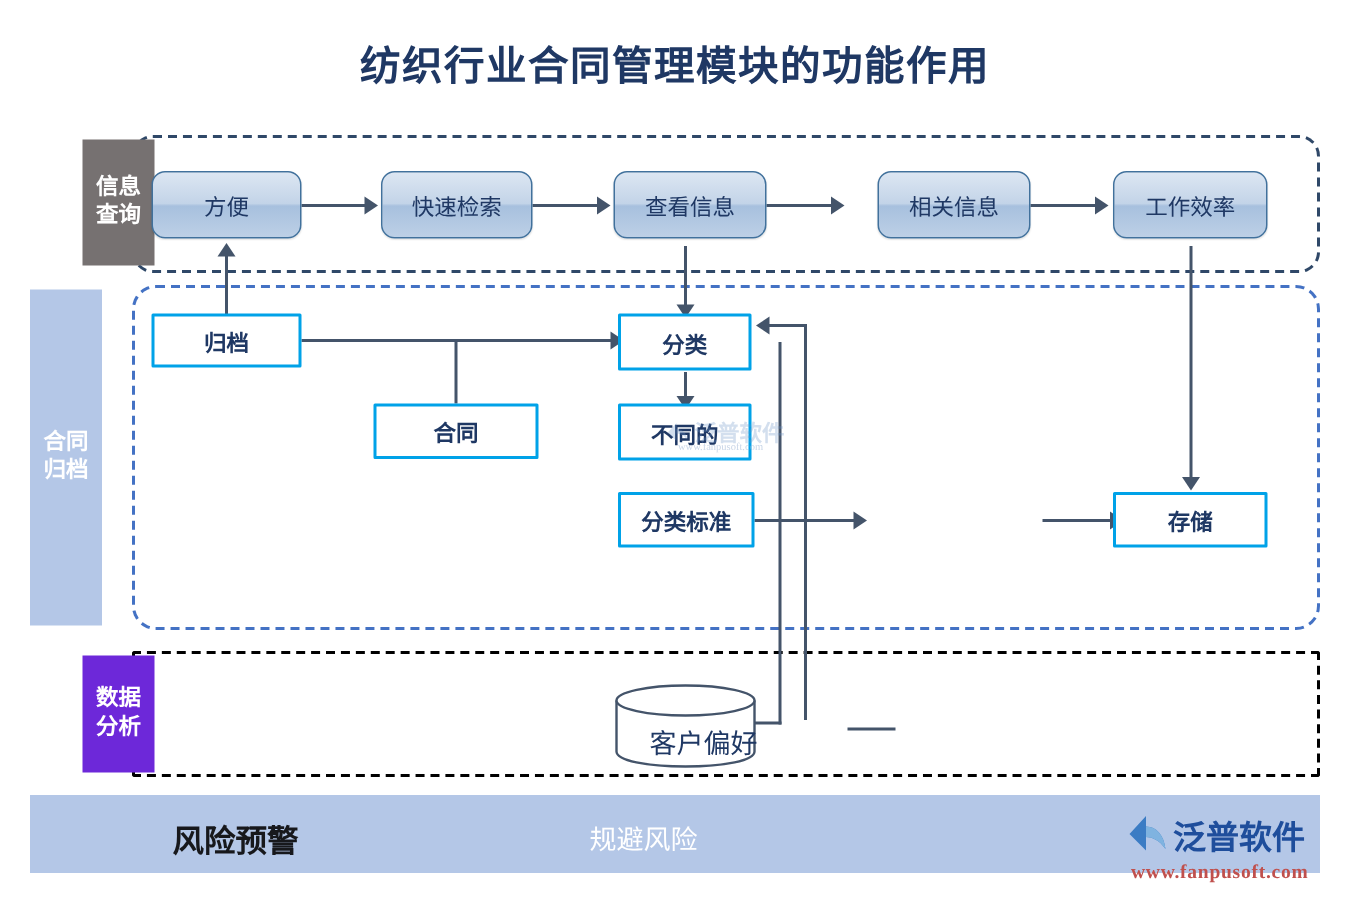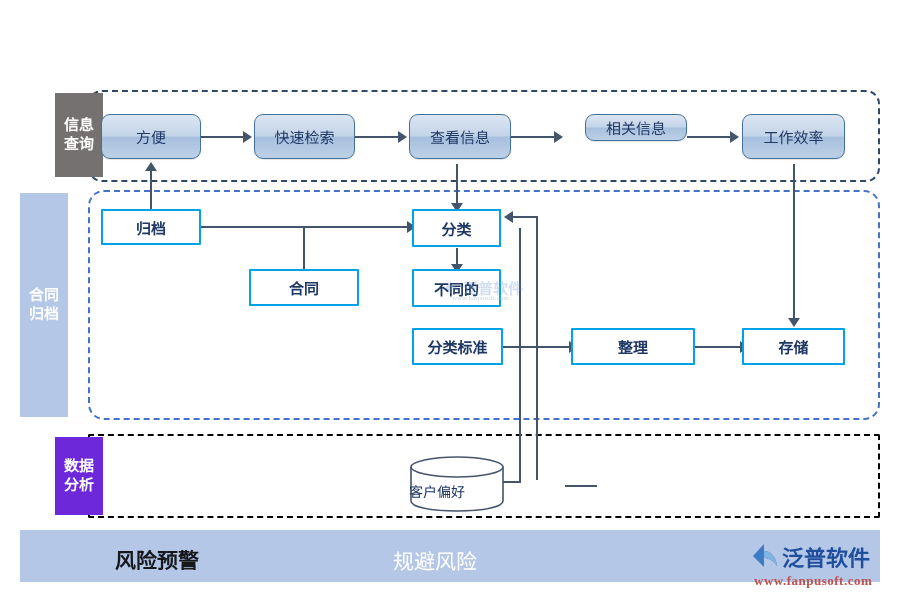--- a/index.html
+++ b/index.html
@@ -119,22 +119,22 @@
   .cylinder {
     position: absolute;
     z-index: 6;
   }
   .cyl-svg { display: block; }
   .cyl-label {
     position: absolute;
     left: 0;
     top: 26px;
     width: 100%;
-    text-align: left;
-    font-size: 14px;
+    text-align: right;
+    font-size: 18px;
     color: #1f3864;
     font-family: "Liberation Sans", "DejaVu Sans", sans-serif;
     white-space: nowrap;
   }
 
   
   .footer-bar {
     position: absolute;
     left: 20px;
     top: 530px;
@@ -152,21 +152,21 @@
     font-weight: bold;
     color: #17181c;
     z-index: 7;
     white-space: nowrap;
   }
   .footer-mid {
     position: absolute;
     left: 393px;
     top: 545px;
     font-family: "Liberation Serif", "DejaVu Serif", serif;
-    font-size: 21px;
+    font-size: 18px;
     color: #ffffff;
     z-index: 7;
     white-space: nowrap;
   }
 
   
   .logo-wrap {
     position: absolute;
     left: 752px;
     top: 540px;
@@ -236,20 +236,21 @@
     background: #44546a;
     height: 2px;
     z-index: 4;
   }
 </style>
 </head>
 <body>
 
 <div id="canvas">
 
+  <div class="page-title" style="color: rgb(31, 56, 100);">纺织行业合同管理模块的功能作用</div>
 
   <div class="section-box sec-dashdot-navy" style="left: 88px; top: 90px; width: 792px; height: 92px; border-color: rgb(47, 72, 104);"></div>
 
   <div class="section-box sec-dashed-blue" style="left: 88px; top: 190px; width: 792px; height: 230px; border-color: rgb(68, 114, 196);"></div>
 
   <div class="section-box sec-dashdot-black" style="left: 88px; top: 434px; width: 792px; height: 84px; border-color: rgb(0, 0, 0);"></div>
 
   <div class="band-label band-gray" style="left: 20px; top: 93px; width: 48px; height: 84px; background: rgb(118, 113, 113);">
     <div>
       <div>信息</div>
@@ -321,44 +322,41 @@
 
   <div class="node node-grad" style="left:254px; top:114px; width:101px; height:45px;">
     <span>快速检索</span>
   </div>
   <div class="node node-grad" style="left:101px; top:114px; width:100px; height:45px;">
     <span>方便</span>
   </div>
   <div class="node node-grad" style="left:409px; top:114px; width:102px; height:45px;">
     <span>查看信息</span>
   </div>
-  <div class="node node-grad" style="left:585px; top:114px; width:102px; height:27px;">
+  <div class="node node-grad" style="left:585px; top:114px; width:102px; height:45px;">
     <span>相关信息</span>
   </div>
   <div class="node node-grad" style="left:742px; top:114px; width:103px; height:45px;font-family:Liberation Mono, monospace;">
     <span>工作效率</span>
   </div>
 
   <div class="node node-cyan" style="left: 101px; top: 209px; width: 100px; height: 36px; border-color: rgb(0, 162, 232); color: rgb(31, 56, 100);">
     <span>归档</span>
   </div>
   <div class="node node-cyan" style="left: 249px; top: 269px; width: 110px; height: 37px; border-color: rgb(0, 162, 232); color: rgb(31, 56, 100);">
     <span>合同</span>
   </div>
   <div class="node node-cyan" style="left: 412px; top: 209px; width: 89px; height: 38px; border-color: rgb(0, 162, 232); color: rgb(31, 56, 100);">
     <span>分类</span>
   </div>
   <div class="node node-cyan" style="left: 412px; top: 269px; width: 89px; height: 38px; border-color: rgb(0, 162, 232); color: rgb(31, 56, 100);">
     <span>不同的</span>
   </div>
   <div class="node node-cyan" style="left: 412px; top: 328px; width: 91px; height: 37px; border-color: rgb(0, 162, 232); color: rgb(31, 56, 100);">
     <span>分类标准</span>
-  </div>
-  <div class="node node-cyan" style="left: 571px; top: 328px; width: 124px; height: 37px; border-color: rgb(0, 162, 232); color: rgb(31, 56, 100);">
-    <span>整理</span>
   </div>
   <div class="node node-cyan" style="left: 742px; top: 328px; width: 103px; height: 37px; border-color: rgb(0, 162, 232); color: rgb(31, 56, 100);">
     <span>存储</span>
   </div>
 
   <div class="cylinder" style="left:409px; top:455px; width:96px; height:58px;">
     <svg class="cyl-svg" width="96" height="58" viewBox="0 0 96 58" aria-hidden="true">
       <path d="M2,12 L2,46 C2,52 22,56 48,56 C74,56 94,52 94,46 L94,12" fill="#ffffff" stroke="#44546a" stroke-width="1.6"></path>
       <ellipse cx="48" cy="12" rx="46" ry="10" fill="#ffffff" stroke="#44546a" stroke-width="1.6"></ellipse>
     </svg>

